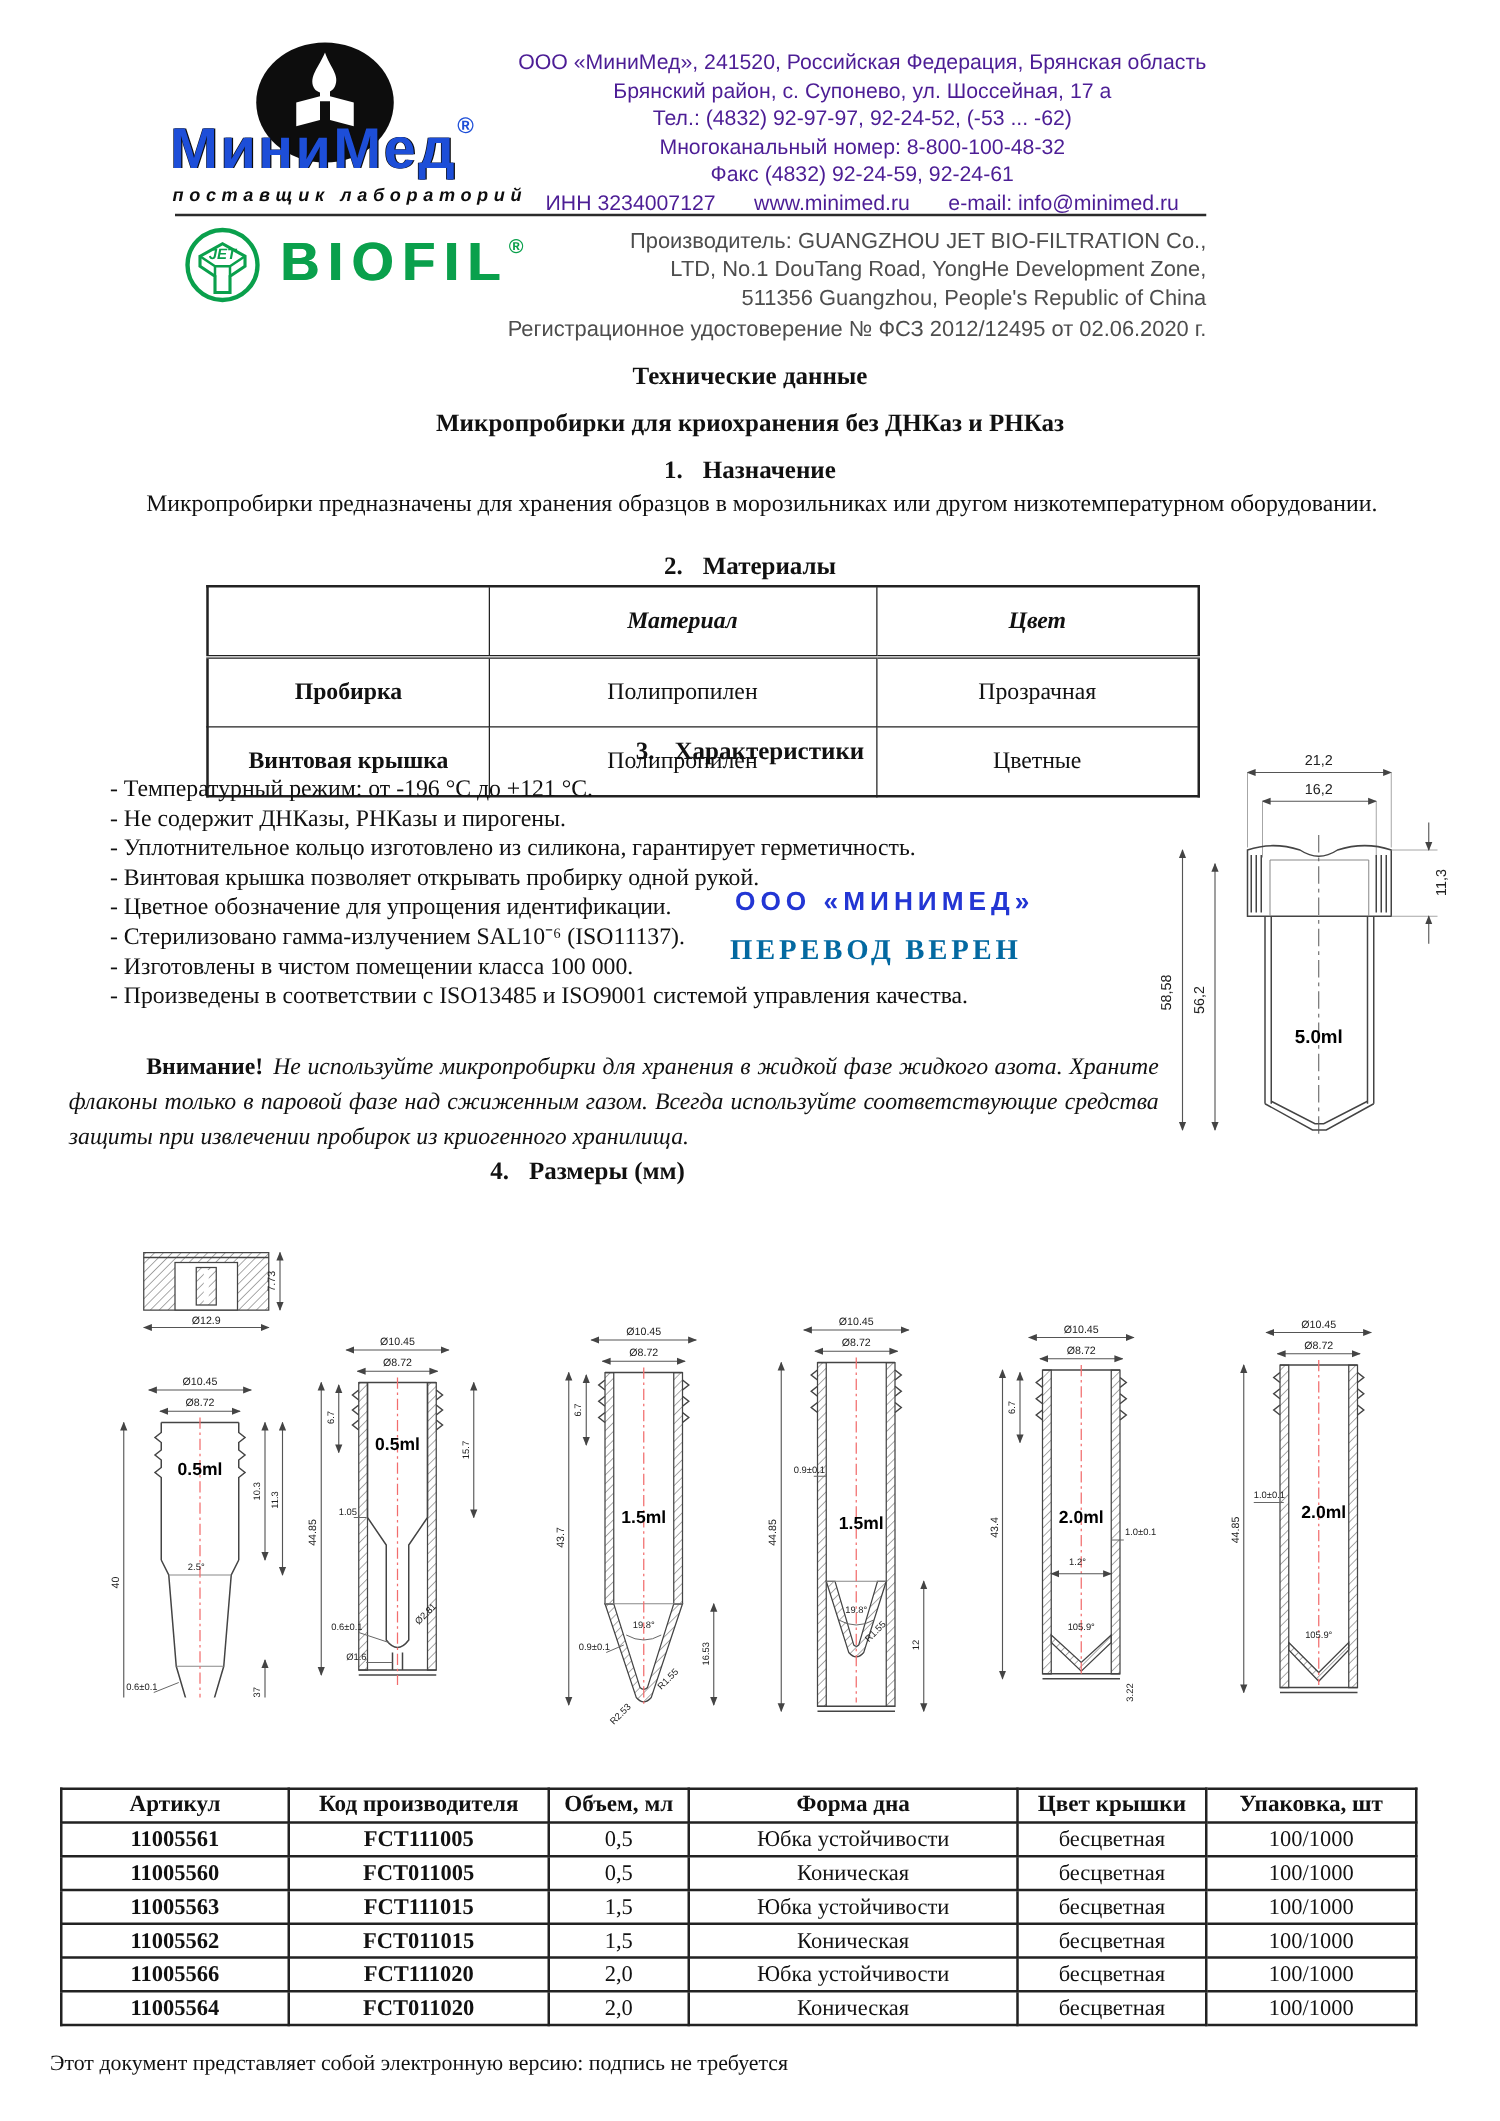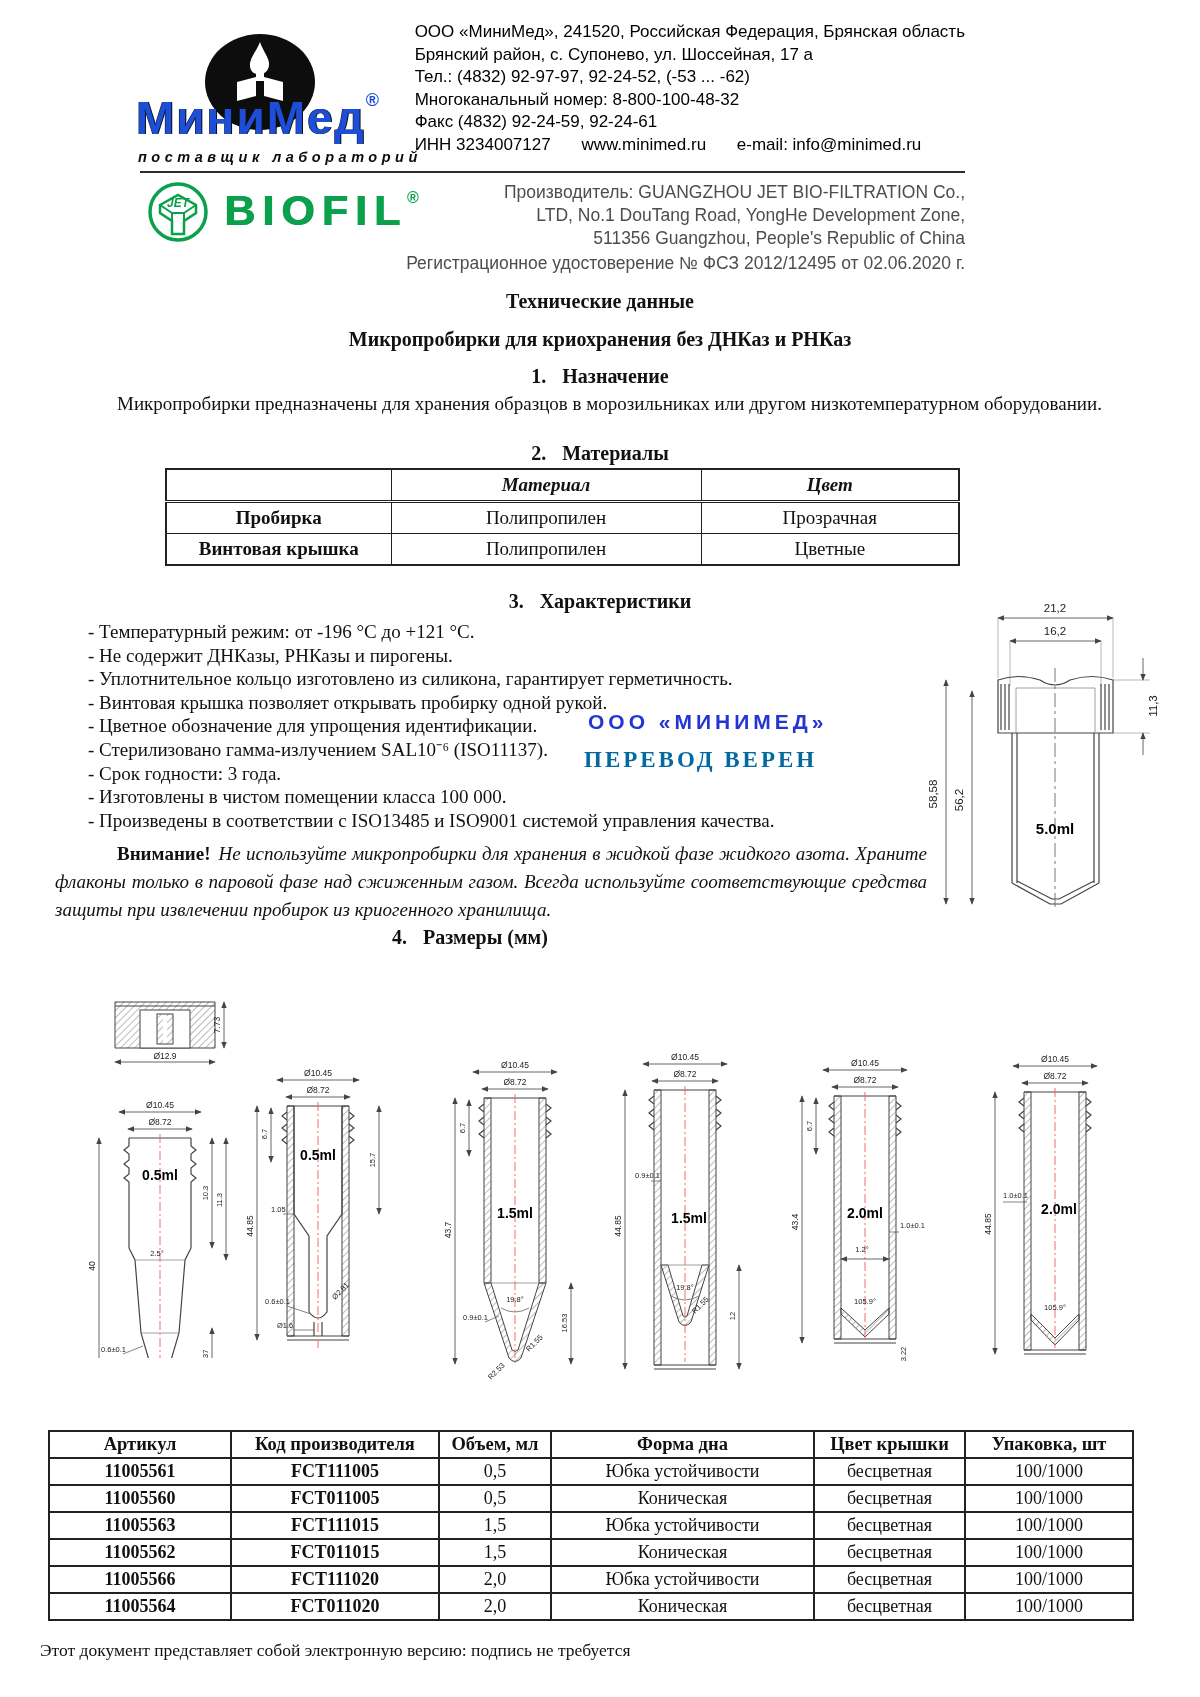--- a/index.html
+++ b/index.html
@@ -1,21 +1,21 @@
 <!DOCTYPE html>
 <html><head>
 <meta charset="utf-8">
 <style>
   html,body{margin:0;padding:0;background:#e8e8e8}
   .page{position:relative;width:1200px;height:1697px;margin:0 auto;background:#fff;
         font-family:"Liberation Serif",serif;color:#111;overflow:hidden}
   .abs{position:absolute}
   .sans{font-family:"Liberation Sans",sans-serif}
   
-  .contact{right:235px;top:21px;text-align:left;font-size:17px;line-height:22.5px;color:#000000}
+  .contact{right:235px;top:39px;text-align:center;font-size:17px;line-height:22.5px;color:#4c1d95}
   .contact .gap{margin-left:26px}
   .producer{right:235px;top:181px;text-align:right;font-size:17.5px;line-height:23px;color:#4d4d4d}
   .reg{right:235px;top:253px;font-size:17.5px;color:#4d4d4d}
   .rule{left:140px;top:171px;width:825px;border-top:2px solid #2b2b2b;height:0}
   .brand{left:136px;top:90px;font-family:"Liberation Sans",sans-serif;font-weight:bold;
          font-size:46px;letter-spacing:2px;color:#1d4ed8;text-shadow:1px 0 #0d0d0d,-0.5px 0 #0d0d0d}
   .brand sup{font-size:18px;vertical-align:28px;text-shadow:none;font-weight:bold}
   .tagline{left:138px;top:149px;font-family:"Liberation Sans",sans-serif;font-weight:bold;
            font-style:italic;font-size:14.5px;letter-spacing:4.5px;color:#0d0d0d}
   .biofil{left:224px;top:186px;font-family:"Liberation Sans",sans-serif;font-weight:bold;
@@ -31,21 +31,21 @@
   .stamp1{left:588px;top:710px;font-family:Liberation Sans, sans-serif;font-weight:bold;
           font-size:21px;letter-spacing:4px;color:#2336d4}
   .stamp2{left:584px;top:747px;font-family:Liberation Serif, serif;font-weight:bold;
           font-size:23px;letter-spacing:3px;color:#0369a1}
   .warn{left:55px;top:840px;width:872px;text-align:justify;font-size:19px;line-height:28px;text-indent:62px}
   .warn b{margin-right:8px}
   
   table{border-collapse:collapse;table-layout:fixed}
   .mtable{left:165px;top:468px}
   .mtable table{width:793px;border:2px solid #222}
-  .mtable th,.mtable td{border:1.5px solid #222;height:24px;text-align:center;font-size:19px;padding:3px}
+  .mtable th,.mtable td{border:1.5px solid #222;height:24px;text-align:center;font-size:19px;padding:15px}
   .mtable th{font-style:italic;font-weight:bold;border-bottom:3px double #222}
   .mtable td.rowname{font-weight:bold}
   .ptable{left:48px;top:1430px}
   .ptable table{width:1084px;border:2.5px solid #222}
   .ptable th,.ptable td{border:2px solid #222;height:25px;text-align:center;font-size:18px;padding:0}
   .ptable th{font-size:18.5px}
   .ptable td:nth-child(1),.ptable td:nth-child(2){font-weight:bold}
   .footer{left:40px;top:1640px;width:1120px;text-align:left;font-size:17.5px}
   
   svg text{font-family:"Liberation Sans",sans-serif}
@@ -167,21 +167,20 @@
     <span class="num">3.</span><span>Характеристики</span>
   </div>
 
   <div class="abs chars">
     <div>- Температурный режим: от -196 °C до +121 °C.</div>
     <div>- Не содержит ДНКазы, РНКазы и пирогены.</div>
     <div>- Уплотнительное кольцо изготовлено из силикона, гарантирует герметичность.</div>
     <div>- Винтовая крышка позволяет открывать пробирку одной рукой.</div>
     <div>- Цветное обозначение для упрощения идентификации.</div>
     <div>- Стерилизовано гамма-излучением SAL10⁻⁶ (ISO11137).</div>
-    <div>- Срок годности: 3 года.</div>
     <div>- Изготовлены в чистом помещении класса 100 000.</div>
     <div>- Произведены в соответствии с ISO13485 и ISO9001 системой управления качества.</div>
   </div>
 
   <div class="abs stamp1">ООО «МИНИМЕД»</div>
   <div class="abs stamp2">ПЕРЕВОД ВЕРЕН</div>
 
   <div class="abs warn">
     <b>Внимание!</b><i>Не используйте микропробирки для хранения в жидкой фазе жидкого азота. Храните флаконы только в паровой фазе над сжиженным газом. Всегда используйте соответствующие средства защиты при извлечении пробирок из криогенного хранилища.</i>
   </div>

